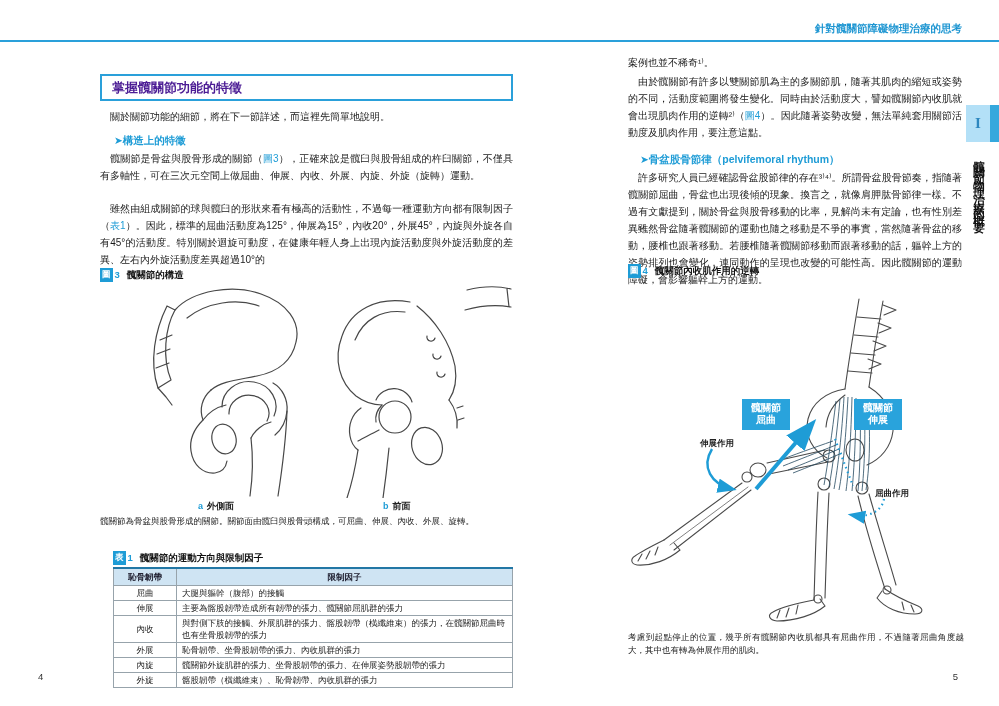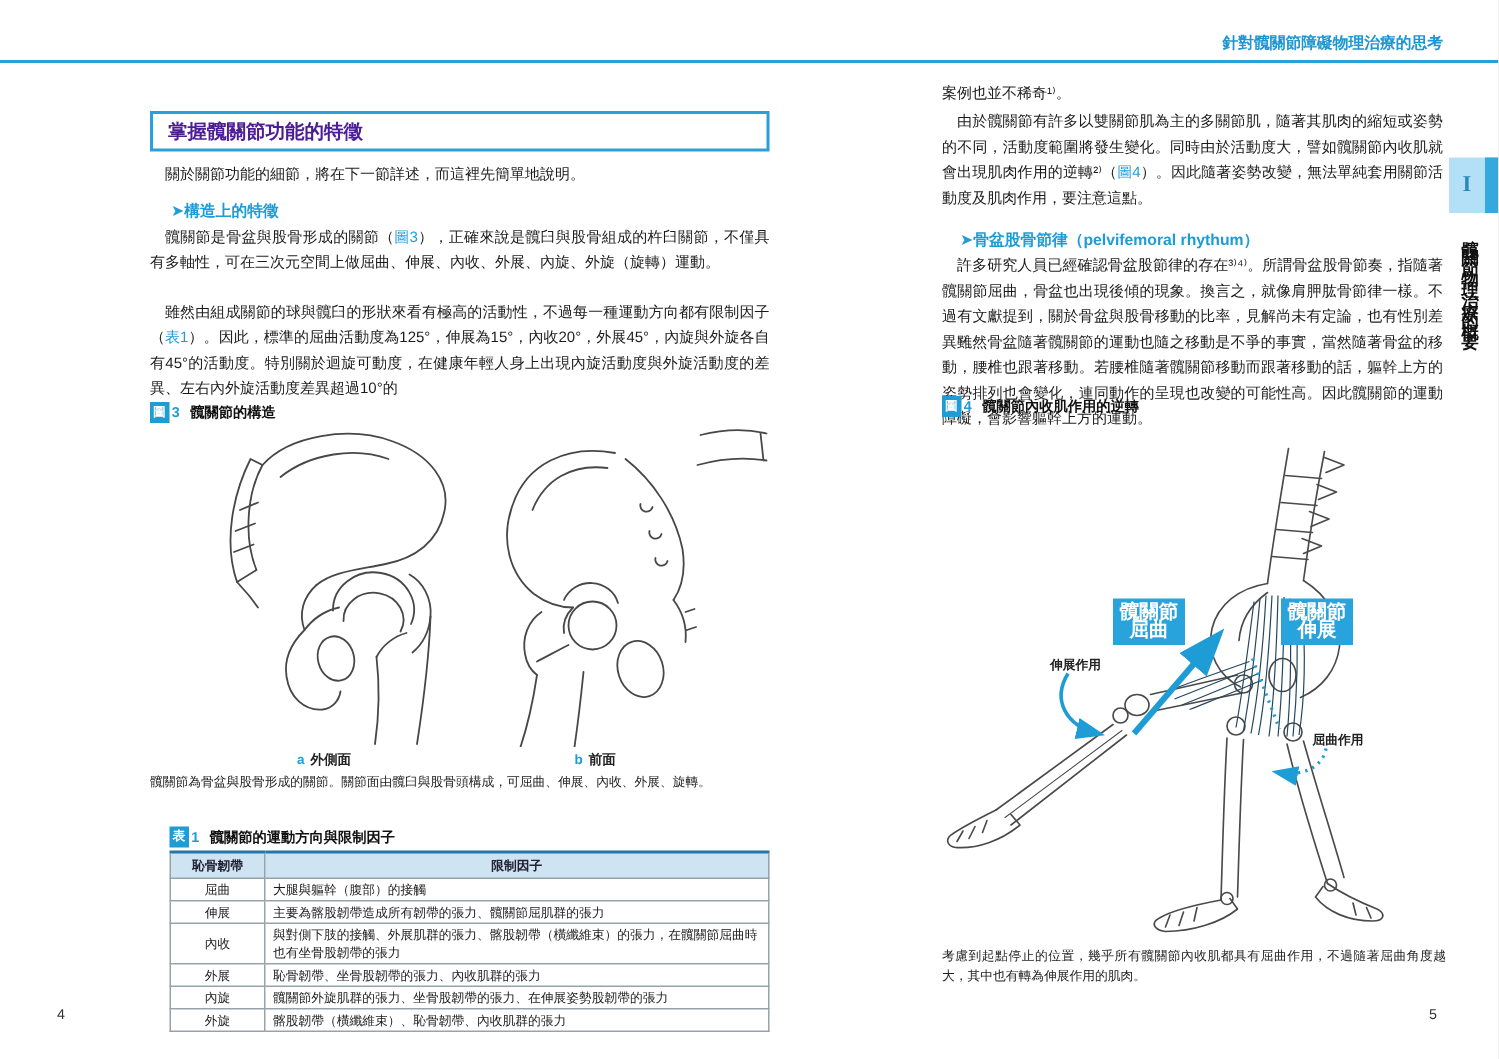--- a/index.html
+++ b/index.html
@@ -28,21 +28,21 @@
   table.t1 td.dir{width:52px;text-align:center;}
   table.t1 td.fac{text-align:left;}
   .pgnum{font-size:9.5px;color:#333;}
   .side-tab{background:#b3e0f7;border-right:9px solid #35a8dd;box-sizing:border-box;
             display:flex;align-items:center;justify-content:center;}
   .side-tab span{font-family:"Liberation Serif","DejaVu Serif",serif;font-weight:bold;
                  font-size:15px;color:#2c87bf;}
   .vtext{writing-mode:vertical-rl;text-orientation:upright;font-size:11.5px;font-weight:bold;
          letter-spacing:7px;color:#111;}
   .fig4-box{position:absolute;width:48px;background:#29a3dc;color:#fff;font-weight:bold;
-            font-size:13px;line-height:12px;text-align:center;padding:3px 0 4px;}
+            font-size:10px;line-height:12px;text-align:center;padding:3px 0 4px;}
   .fig4-action{position:absolute;font-size:8.5px;font-weight:bold;color:#222;}
 </style>
 </head>
 <body>
 
 <div class="page">
 
   <div class="abs hdr-title" style="right:37px;top:22px;">針對髖關節障礙物理治療的思考</div>
   <div class="abs rule" style="left:0;top:40px;width:999px;height:2px;"></div>
 

